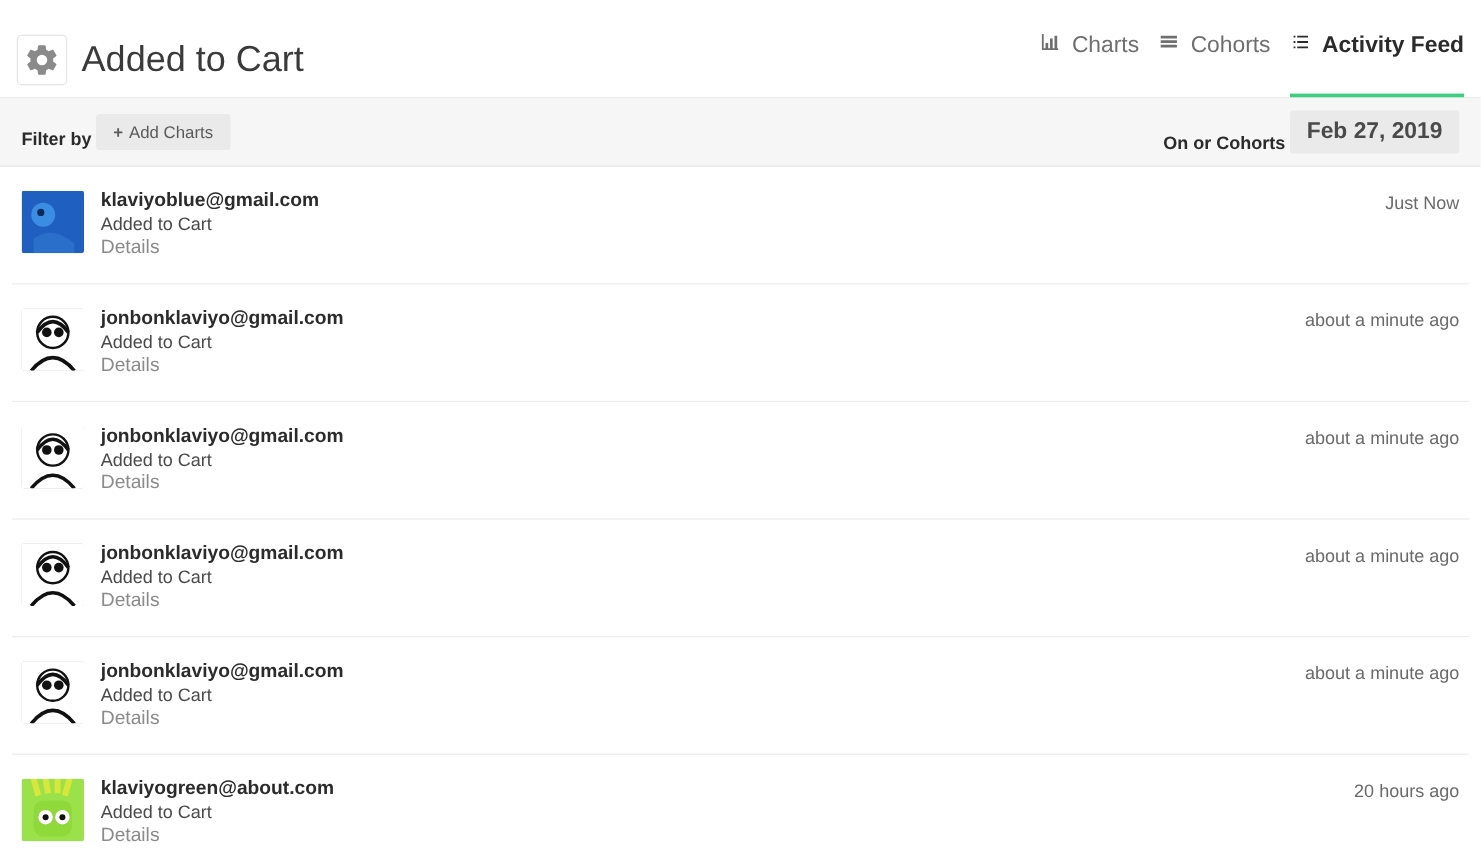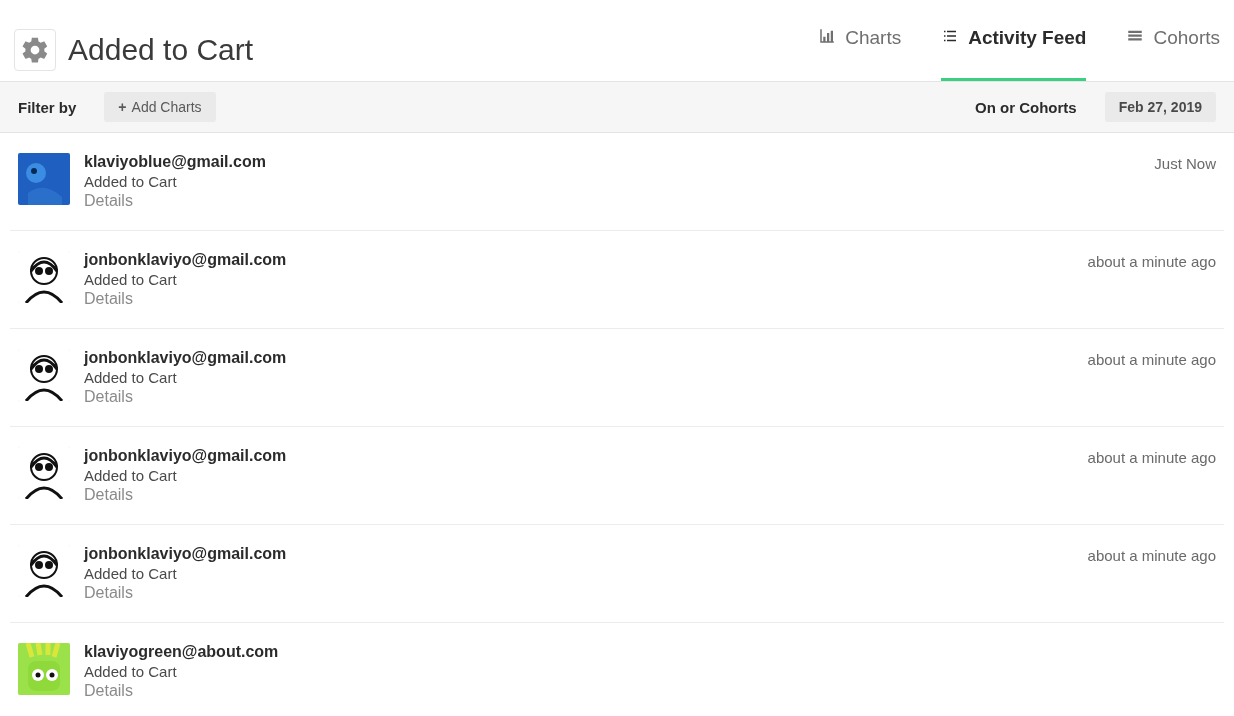--- a/index.html
+++ b/index.html
@@ -20,45 +20,45 @@
   .header-left { display: flex; align-items: center; gap: 12px; }
   .gear-box {
     width: 42px; height: 42px;
     border: 1px solid #e4e4e4;
     border-radius: 4px;
     display: flex; align-items: center; justify-content: center;
     color: #6a6a6a;
   }
   .gear-box svg { width: 30px; height: 30px; fill: #8a8a8a; }
   .page-title { font-size: 30px; font-weight: 400; color: #3a3a3a; }
-  .tabs { display: flex; gap: 40px; height: 100%; align-items:center; padding-top:8px;}
+  .tabs { display: flex; gap: 16px; height: 100%; align-items:flex-start; padding-top:8px;}
   .tab {
     display: flex; align-items: center; gap: 9px;
     color: #6f6f6f; font-size: 19px; font-weight:400;
     cursor: pointer; padding-bottom: 28px;
     border-bottom: 3px solid transparent;
   }
   .tab.active { color: #2b2b2b; font-weight: 700; border-bottom: 3px solid #3bd07f; }
   .tab svg { width: 18px; height: 18px; fill: currentColor; }
   .filter-bar {
     background: #f6f6f6;
     border-bottom: 1px solid #e4e4e4;
     padding: 10px 18px;
     display:flex; align-items:center; justify-content:space-between;
   }
-  .filter-left, .filter-right { display:flex; align-items:center; gap:28px; }
+  .filter-left, .filter-right { display:flex; align-items:flex-end; gap:4px; }
   .filter-label, .on-before-label { font-size: 15px; font-weight:700; color:#2b2b2b; }
   .add-filter-btn {
     background:#eaeaea; border:none; border-radius:3px;
     padding:7px 14px; font-size:14px; color:#5a5a5a; cursor:pointer;
     display:flex; align-items:center; gap:5px;
   }
   .date-btn {
     background:#eaeaea; border:none; border-radius:3px;
-    padding:7px 14px; font-size:14px; font-weight:700; color:#4a4a4a; cursor:pointer;
+    padding:7px 14px; font-size:19px; font-weight:700; color:#4a4a4a; cursor:pointer;
   }
   .feed { padding: 0 10px; }
   .feed-item {
     display:flex; align-items:flex-start; padding:20px 8px;
     border-bottom:1px solid #ececec;
   }
   .avatar {
     width:52px; height:52px; border-radius:2px; flex-shrink:0;
     margin-right:14px; background:#ddd; overflow:hidden;
     display:flex; align-items:center; justify-content:center;
@@ -85,36 +85,36 @@
   </div>
   <div class="tabs">
     <div class="tab">
       <span>
         <svg viewBox="0 0 24 24">
             <path d="M3 3h2v18H3zM3 19h18v2H3zM7 13h3v6H7zM12 8h3v11h-3zM17 5h3v14h-3z"></path>
           </svg>
       </span>
       <span>Charts</span>
     </div>
+    <div class="tab">
+      <span>
+        <svg viewBox="0 0 24 24">
+            <path d="M3 5h18v3H3zM3 10h18v3H3zM3 15h18v3H3z"></path>
+          </svg>
+      </span>
+      <span>Cohorts</span>
+    </div>
     <div class="tab active">
       <span>
         <svg viewBox="0 0 24 24">
             <path d="M4 5h2v2H4zM8 5h12v2H8zM4 11h2v2H4zM8 11h12v2H8zM4 17h2v2H4zM8 17h12v2H8z"></path>
           </svg>
       </span>
       <span>Activity Feed</span>
     </div>
-    <div class="tab">
-      <span>
-        <svg viewBox="0 0 24 24">
-            <path d="M3 5h18v3H3zM3 10h18v3H3zM3 15h18v3H3z"></path>
-          </svg>
-      </span>
-      <span>Cohorts</span>
-    </div>
   </div>
 </div>
 
 <div class="filter-bar">
   <div class="filter-left">
     <span class="filter-label">Filter by</span>
     <button class="add-filter-btn">
       <span class="plus-glyph">+</span>
       <span>Add Charts</span>
     </button>
@@ -241,16 +241,17 @@
           <circle cx="20" cy="32" r="2.5" fill="#111"></circle>
           <circle cx="34" cy="32" r="2.5" fill="#111"></circle>
         </svg>
     </div>
     <div class="item-body">
       <div class="item-text">
         <div class="email">klaviyogreen@about.com</div>
         <div class="action">Added to Cart</div>
         <div class="details-link">Details</div>
       </div>
+      <div class="time">20 hours ago</div>
     </div>
   </div>
 
 </div>
 
 </body></html>

